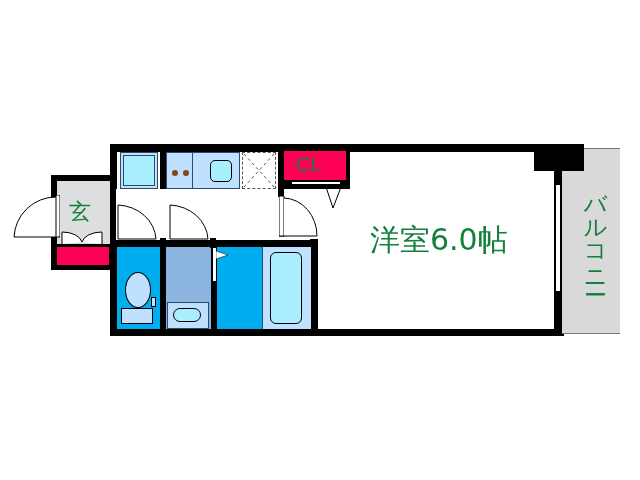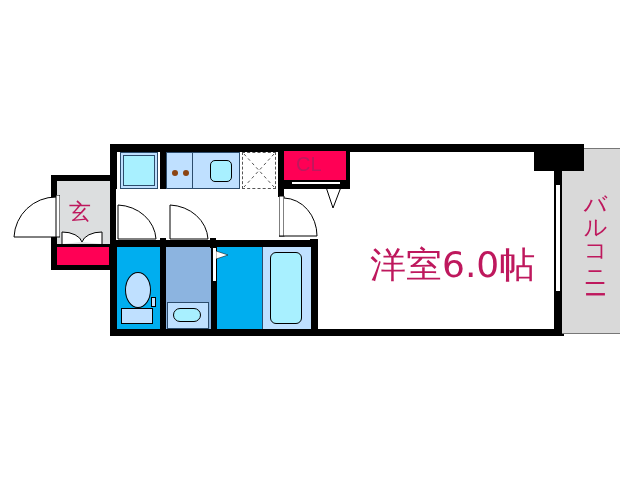--- a/index.html
+++ b/index.html
@@ -1,19 +1,19 @@
 <!DOCTYPE html>
 <html><head>
 <meta charset="utf-8">
 <style>
   html, body { margin:0; padding:0; background:#ffffff; }
   body { width:640px; height:480px; position:relative; overflow:hidden; font-family:"DejaVu Sans", sans-serif; }
   .abs { position:absolute; box-sizing:border-box; }
   .wall { background:#000; }
-  .label { color:#be185d; }
+  .label { color:#15803d; }
 </style>
 </head>
 <body>
 
 <div>
 
   <div class="abs" style="left:51px;top:175px;width:62px;height:70px;background:#000;"></div>
   <div class="abs" style="left:57px;top:181px;width:53px;height:64px;background:#dcdedf;"></div>
   <div class="abs label" style="left:69px;top:197px;font-size:22px;">玄</div>
 
@@ -70,21 +70,21 @@
   <div class="abs label" style="left:296px;top:153px;font-size:20px;font-family:'Liberation Sans',sans-serif;">CL</div>
   <div class="abs" style="left:291px;top:181px;width:50px;height:4px;background:#fff;border:1px solid #000;"></div>
   <div class="abs" style="left:284px;top:189px;width:34px;height:50px;background:#fff;"></div>
   <svg class="abs" style="left:279px;top:196px" width="40" height="42">
     <rect x="0" y="0" width="5" height="40" fill="#fff" stroke="#000"></rect>
     <path d="M5 2 A34 38 0 0 1 38 40 L5 40" fill="#fff" stroke="#000"></path>
   </svg>
   <svg class="abs" style="left:325px;top:186px" width="18" height="24">
     <path d="M1 1 L8 22 L16 1" fill="none" stroke="#000"></path>
   </svg>
-  <div class="abs label" style="left:370px;top:241px;font-size:36px;">洋室6.0帖</div>
+  <div class="abs label" style="left:370px;top:220px;font-size:30px;">洋室6.0帖</div>
 
   <div class="abs wall" style="left:534px;top:144px;width:50px;height:27px;"></div>
   <div class="abs wall" style="left:554px;top:144px;width:8px;height:192px;"></div>
 
   <div class="abs" style="left:555px;top:184px;width:6px;height:108px;background:#fff;border:1px solid #000;"></div>
 
   <div class="abs" style="left:562px;top:148px;width:58px;height:186px;background:#d9d9d9;border-top:1px solid #777;border-bottom:1px solid #777;"></div>
   <div class="abs" style="left:554px;top:144px;width:30px;height:27px;background:#000;"></div>
   <div class="abs label" style="left:585px;top:178px;width:26px;font-size:23px;line-height:30px;writing-mode:vertical-rl;">バルコニー</div>
 

